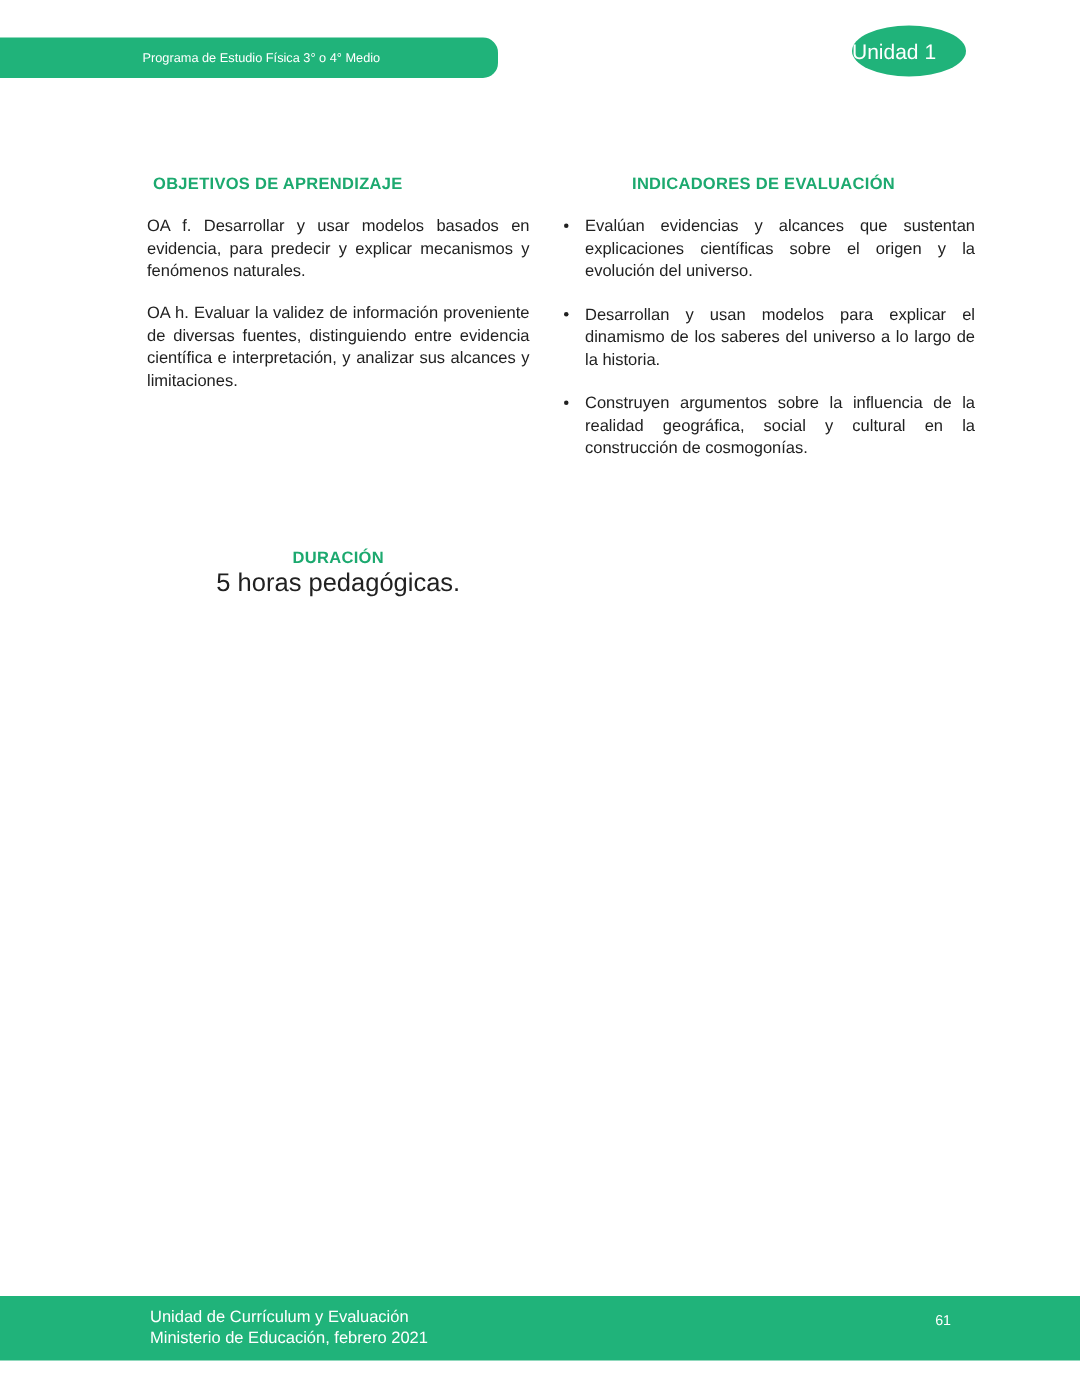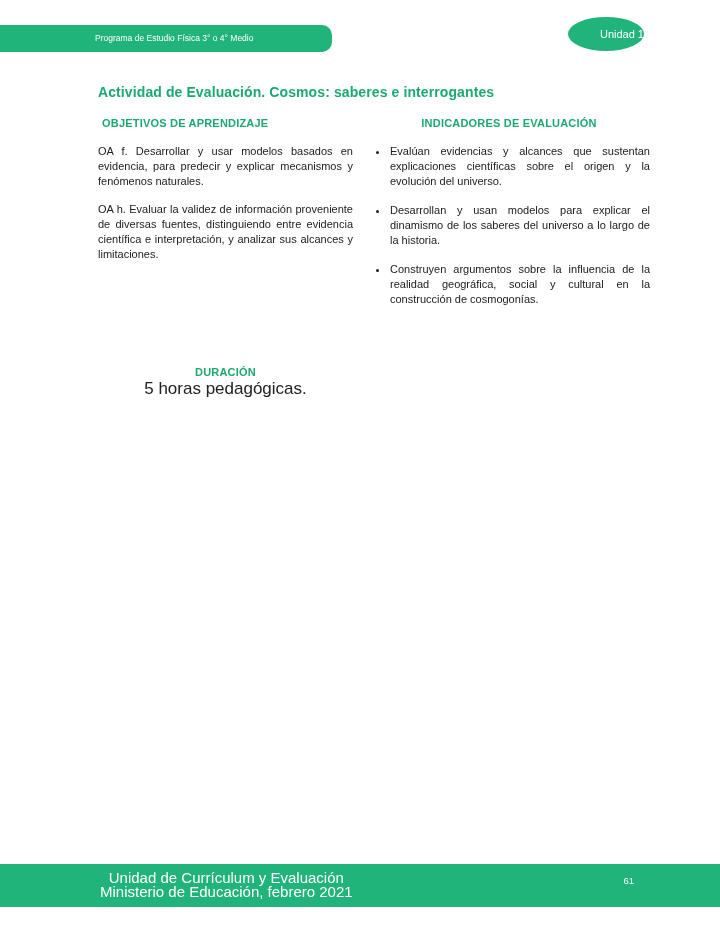--- a/index.html
+++ b/index.html
@@ -36,23 +36,23 @@
   }
 
   
   .unit-badge {
     position: absolute;
     left: 568px; top: 17px;
     width: 76px; height: 34px;
     background: var(--band-green);
     border-radius: 50%;
     color: var(--band-text);
-    font-size: 11px;
+    font-size: 14px;
     line-height: 34px;
-    text-align: right;
+    text-align: left;
   }
 
   .doc-title {
     position: absolute;
     left: 98px; top: 84px;
     width: 560px;
     font-size: 14px;
     font-weight: bold;
     color: var(--heading-green);
     letter-spacing: 0.1px;
@@ -112,23 +112,22 @@
   .band-footer {
     position: absolute;
     left: 0; top: 864px;
     width: 720px; height: 43px;
     background: var(--band-green);
   }
   .footer-lines {
     position: absolute;
     left: 100px; top: 7px;
     color: var(--band-text);
-    font-size: 15px;
+    font-size: 11px;
     line-height: 14px;
-    text-align: center;
   }
   .footer-page-number {
     position: absolute;
     right: 86px; top: 11px;
     color: var(--band-text);
     font-size: 9.5px;
   }
 </style>
 </head>
 <body>
@@ -136,21 +135,20 @@
 <div class="page">
 
   <div class="band-header">
     <span>Programa de Estudio Física 3° o 4° Medio</span>
   </div>
 
   <div class="unit-badge">
     <span>Unidad 1</span>
   </div>
 
-  <h1 class="doc-title">Actividad de Evaluación. Cosmos: saberes e interrogantes</h1>
 
   <section class="col col-objectives">
     <h2 class="col-heading">OBJETIVOS DE APRENDIZAJE</h2>
     <p class="body-text">OA f. Desarrollar y usar modelos basados en evidencia, para predecir y explicar mecanismos y fenómenos naturales.</p>
     <p class="body-text">OA h. Evaluar la validez de información proveniente de diversas fuentes, distinguiendo entre evidencia científica e interpretación, y analizar sus alcances y limitaciones.</p>
   </section>
 
   <section class="col col-indicators">
     <h2 class="col-heading">INDICADORES DE EVALUACIÓN</h2>
     <ul>

